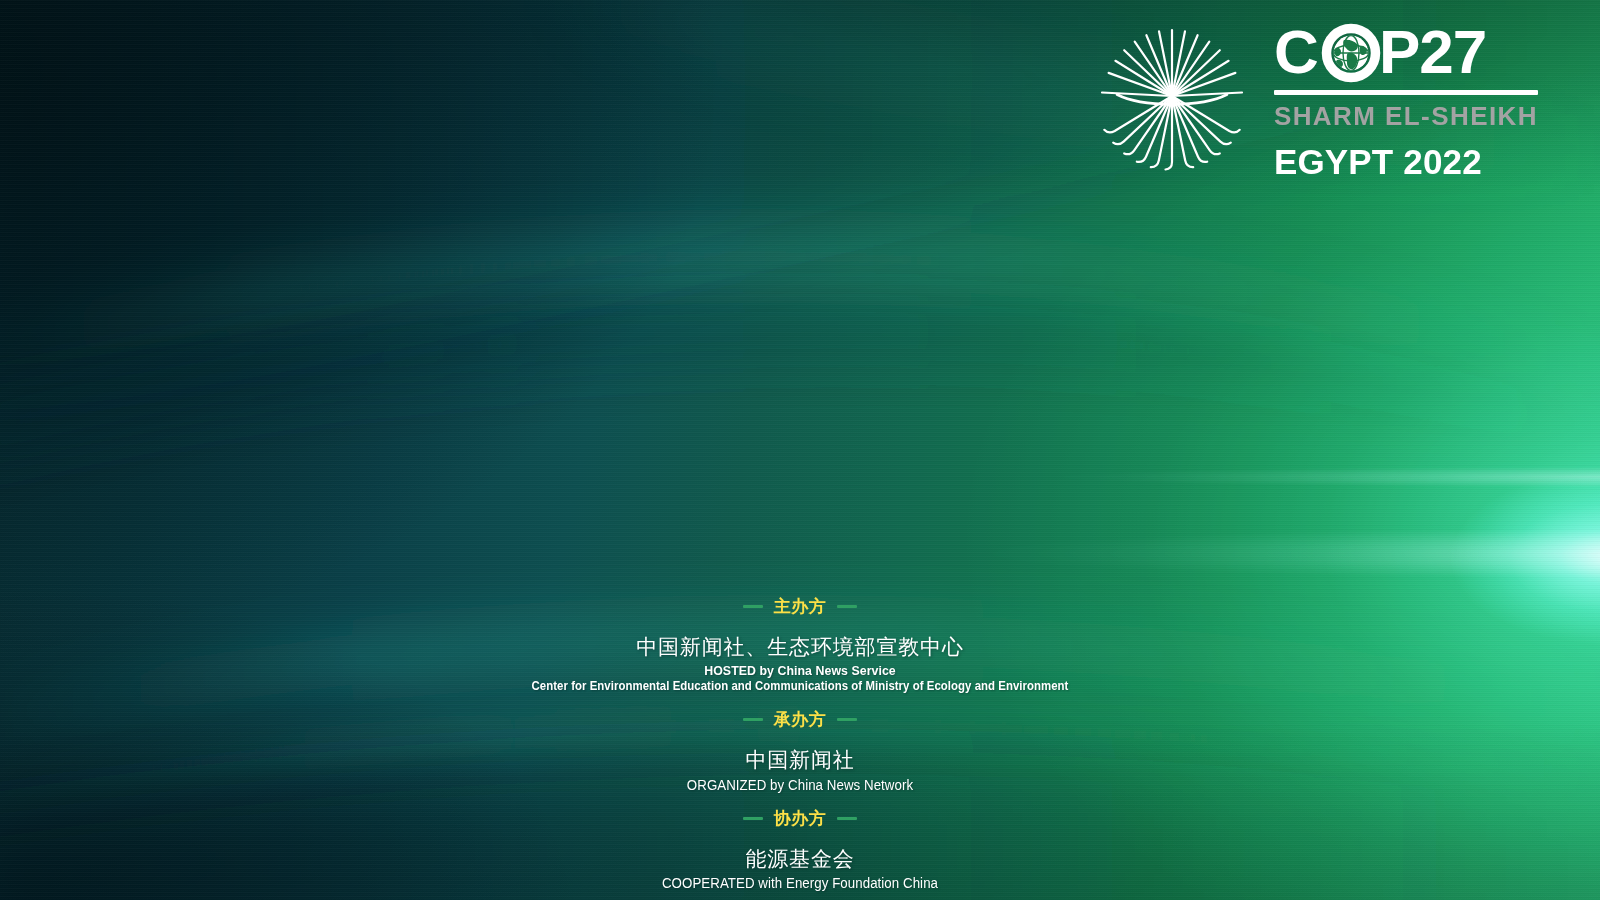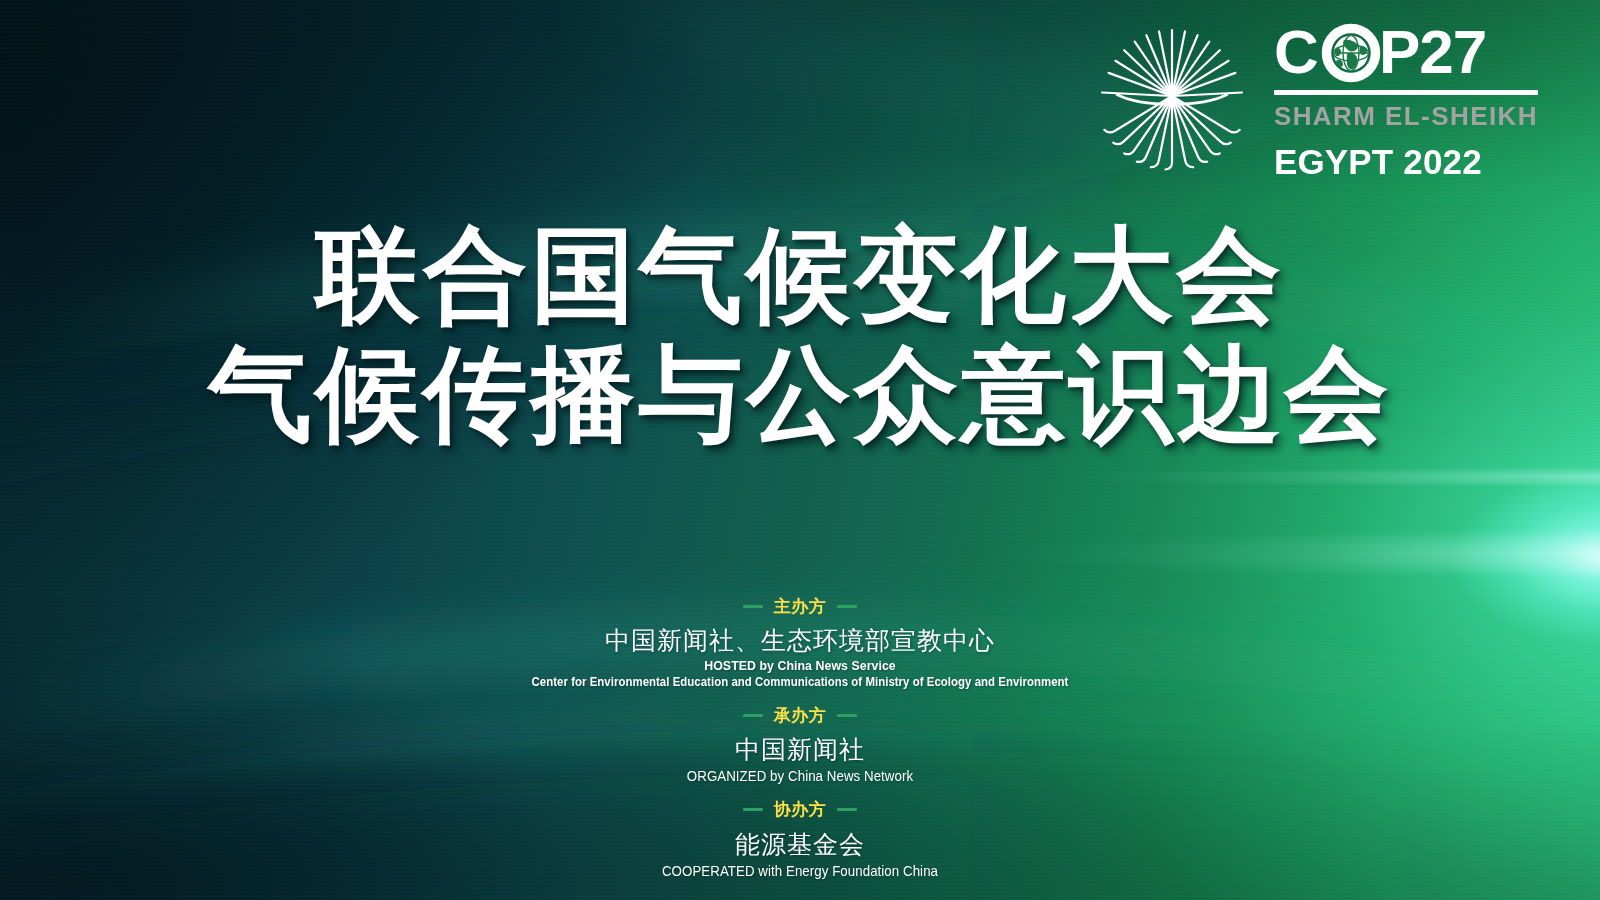--- a/index.html
+++ b/index.html
@@ -254,26 +254,26 @@
   }
   .credit-kicker .dash {
     display: inline-block;
     width: 20px;
     height: 3px;
     background: #2fa063;
     border-radius: 1px;
   }
   .credit-zh {
     color: #ffffff;
-    font-size: 25px;
+    font-size: 21px;
     font-weight: normal;
     line-height: 1.45;
     letter-spacing: 0.04em;
     white-space: nowrap;
-    margin-top: 5px;
+    margin-top: 15px;
     text-shadow: 1px 1px 3px rgba(0, 22, 26, 0.4);
   }
   .credit-en {
     color: #ffffff;
     font-size: 13px;
     font-weight: bold;
     line-height: 1.30;
     letter-spacing: 0.004em;
     white-space: nowrap;
     transform: scaleX(0.95);
@@ -436,24 +436,20 @@
               </g>
             </g>
           </svg>
         </div>
         <div id="cop-rule"></div>
         <div class="cop-city">SHARM EL-SHEIKH</div>
         <div class="cop-country">EGYPT 2022</div>
       </div>
     </div>
 
-    <div id="headline-block">
-      <div class="zh-title">联合国气候变化大会</div>
-      <div class="zh-title">气候传播与公众意识边会</div>
-    </div>
 
 
     <div id="credits">
 
       <div class="credit-group">
         <div class="credit-kicker">
           <span class="dash"></span>
           <span>主办方</span>
           <span class="dash"></span>
         </div>

